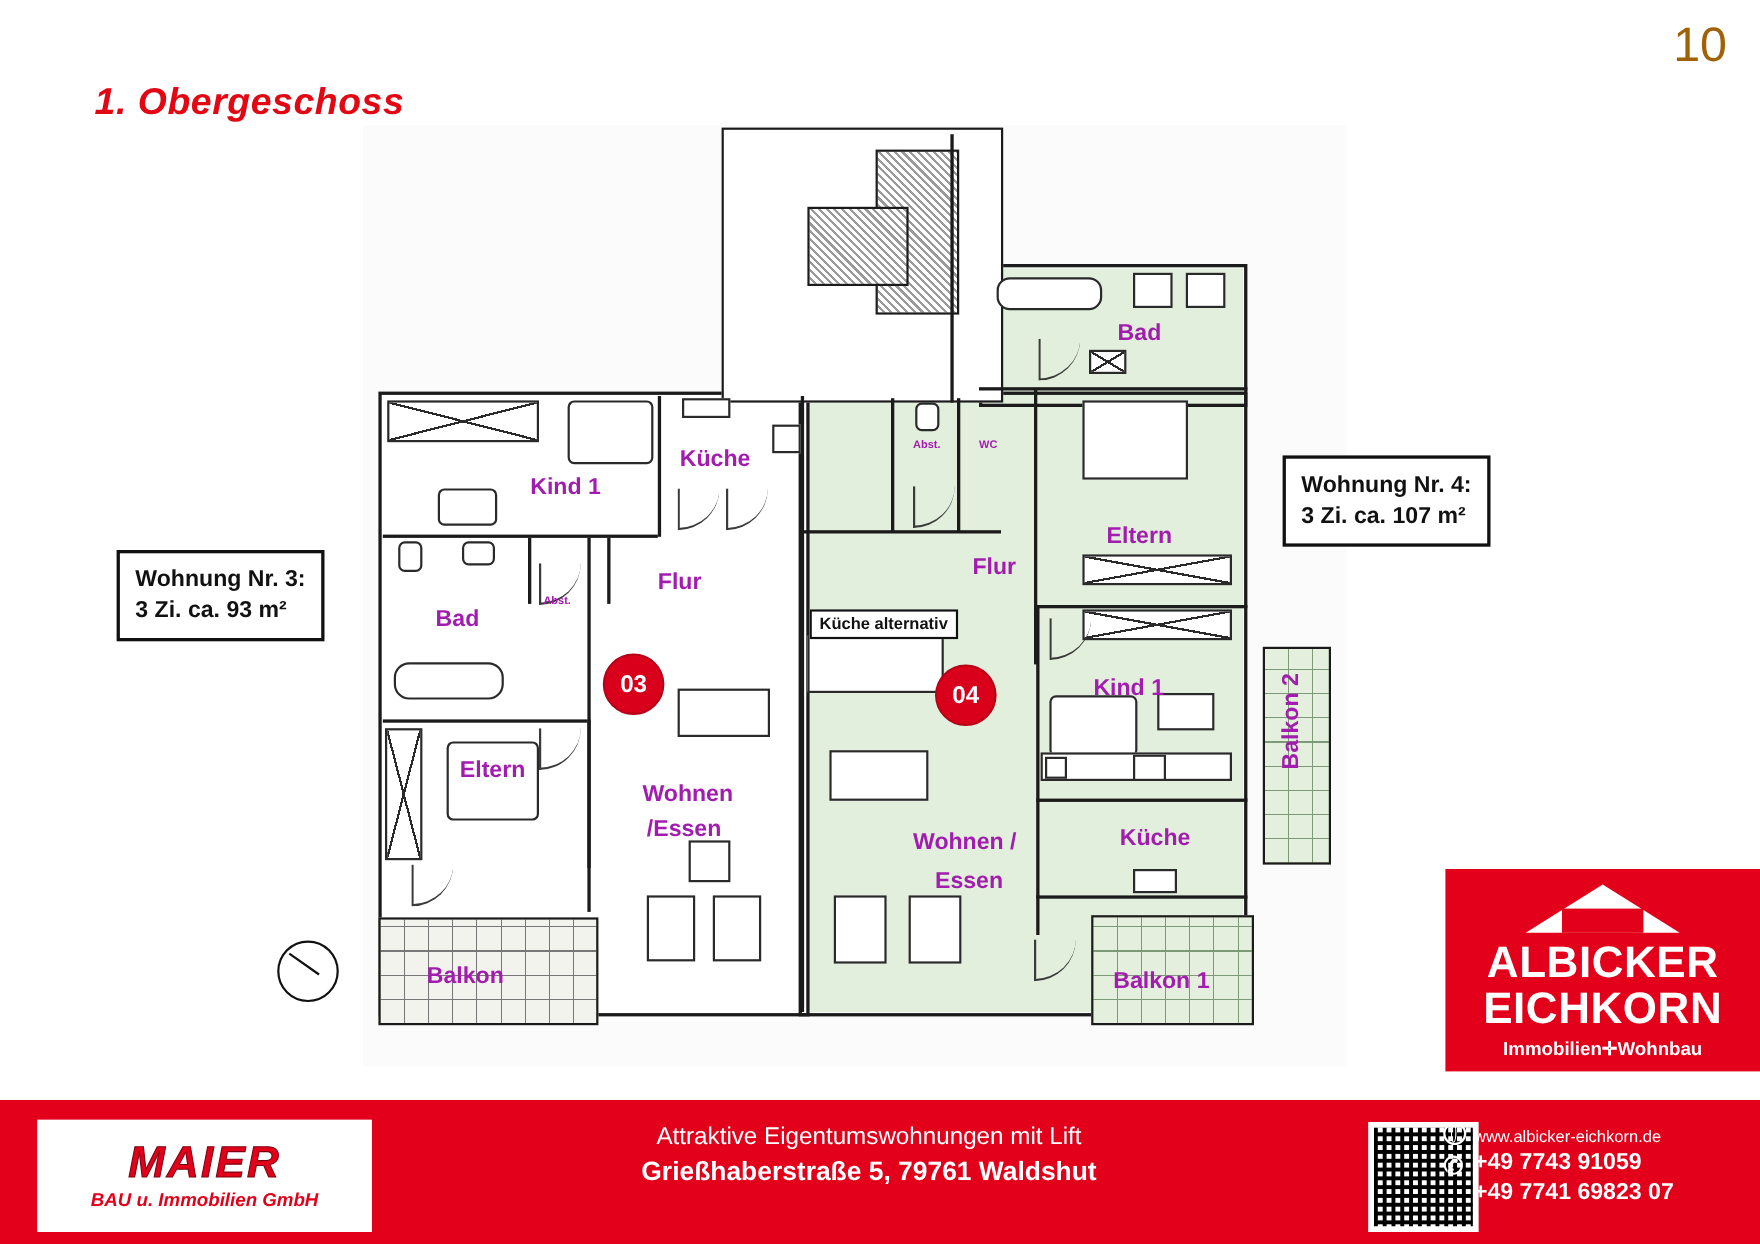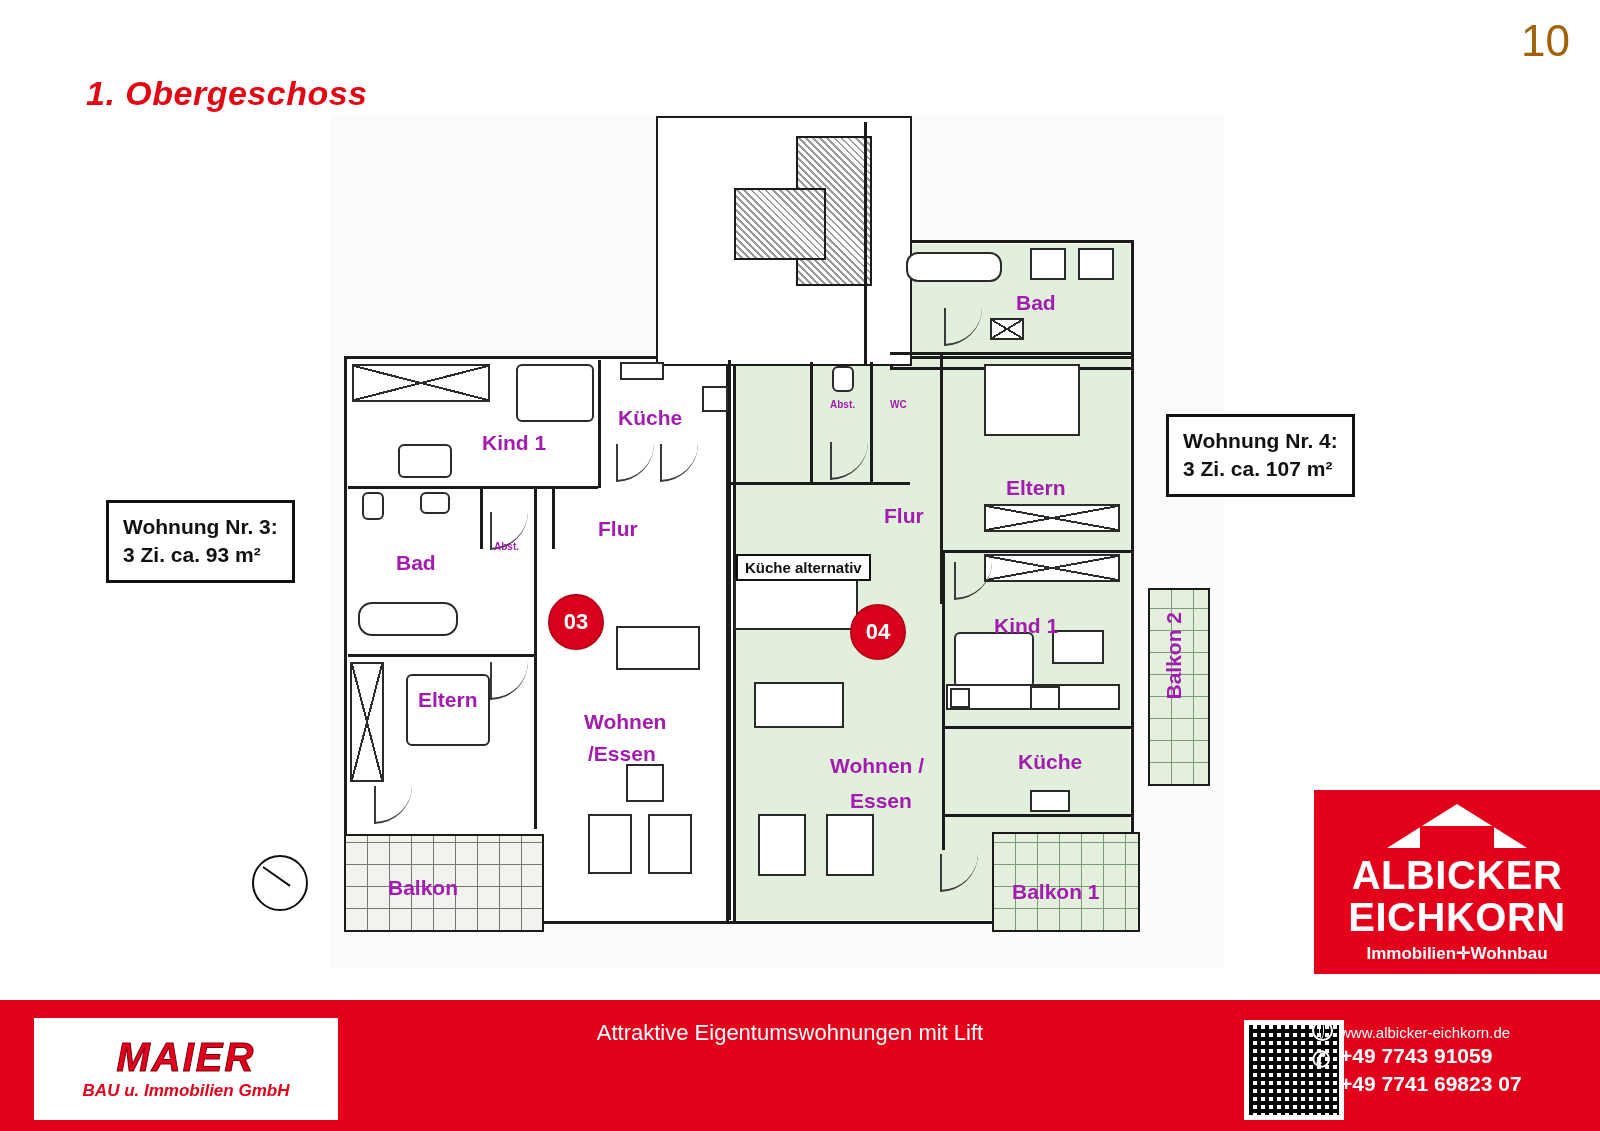--- a/index.html
+++ b/index.html
@@ -265,20 +265,21 @@
   <div class="a2">Immobilien✛Wohnbau</div>
 </div>
 
 <div class="footer">
   <div class="maier">
     <div class="m1">MAIER</div>
     <div class="m2">BAU u. Immobilien GmbH</div>
   </div>
   <div class="foot-center">
     <div class="l1">Attraktive Eigentumswohnungen mit Lift</div>
+    <div class="l2">Grießhaberstraße 5, 79761 Waldshut</div>
   </div>
   <div class="qr"></div>
   <div class="contact">
     <div class="web">
       <span class="globe"></span><span>www.albicker-eichkorn.de</span>
     </div>
     <div class="tel">
       <span class="phone">✆</span><span>+49 7743 91059</span>
     </div>
     <div class="tel">

